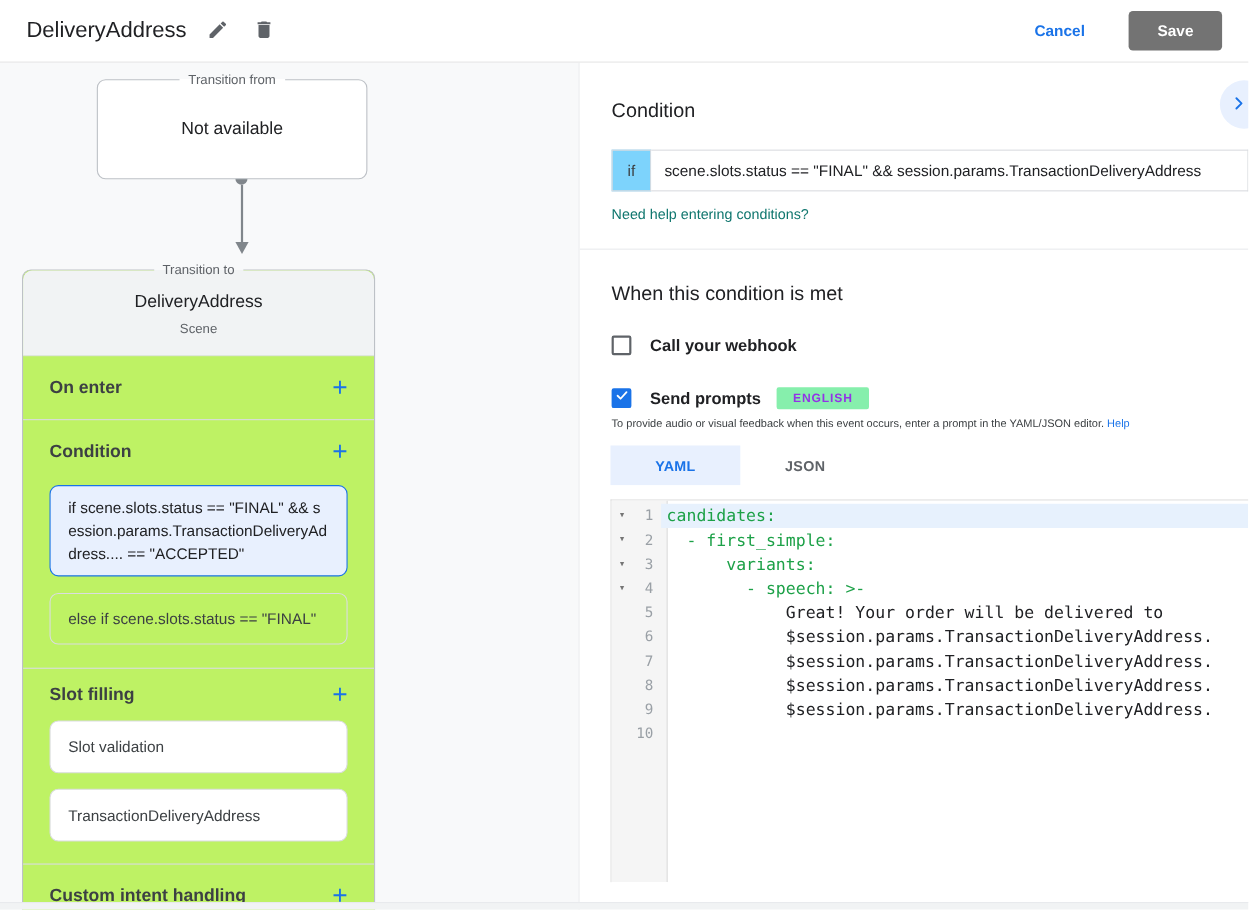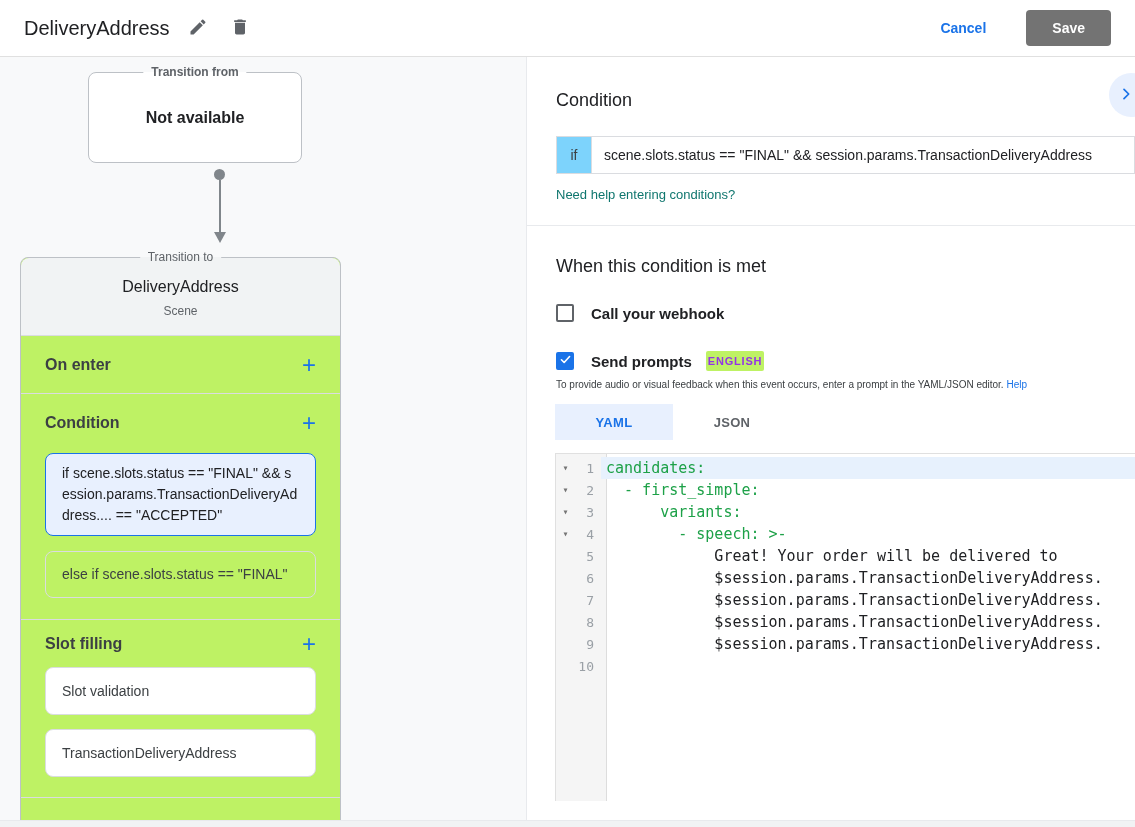--- a/index.html
+++ b/index.html
@@ -36,23 +36,23 @@
   
   .main { display:flex; height:770px; }
   .left-pane {
     width:527px; background:#f8f9fa; border-right:1px solid #e8eaed;
     position:relative; overflow:hidden; flex:none;
   }
   .right-pane { flex:1; background:#fff; position:relative; overflow:hidden; }
 
   
   .tf-box {
-    position:relative; width:214px; height:91px; margin:15px 0 12px 88px;
+    position:relative; width:246px; height:91px; margin:15px 0 0 88px;
     background:#fff; border:1px solid #bdc1c6; border-radius:8px;
-    display:flex; align-items:center; justify-content:center;font-weight:bold;
+    display:flex; align-items:center; justify-content:center;
   }
   .box-legend {
     position:absolute; top:-8px; left:50%; transform:translateX(-50%);
     padding:0 8px; font-size:12px; color:#5f6368; white-space:nowrap;
     background:linear-gradient(#f8f9fa 50%, #ffffff 50%);
   }
   .tf-value { font-size:16px; color:#202124; }
 
   .connector { width:263px; margin:0 0 14px 88px; display:flex; flex-direction:column; align-items:center; }
   .conn-dot { width:11px; height:11px; border-radius:50%; background:#80868b; margin-top:-6px; }
@@ -126,21 +126,21 @@
     background:#fff; cursor:pointer; flex:none;
   }
   .checkbox.checked {
     background:#1a73e8; border-color:#1a73e8;
     display:flex; align-items:center; justify-content:center;
   }
   .checkbox.checked svg { width:13px; height:13px; stroke:#fff; stroke-width:3; fill:none; }
   .check-label { margin-left:17px; font-size:15px; font-weight:700; color:#202124; }
   .lang-badge {
     margin-left:14px; font-size:11px; font-weight:700; letter-spacing:0.8px;
-    background:#bef264; color:#9334e6; padding:4px 2px; border-radius:2px;
+    background:#86efac; color:#9334e6; padding:4px 15px; border-radius:2px;
   }
   .desc { margin:3px 29px 0; width:566px; font-size:10px; line-height:20px; color:#3c4043; }
   .desc-help { color:#1a73e8; text-decoration:none; cursor:pointer; }
 
   .tabs { display:flex; margin:9px 0 0 28px; }
   .tab {
     width:118px; height:36px; display:flex; align-items:center; justify-content:center;
     font-size:13px; font-weight:700; letter-spacing:0.3px; color:#5f6368;
     background:none; border:none; cursor:pointer; font-family:inherit;
   }

